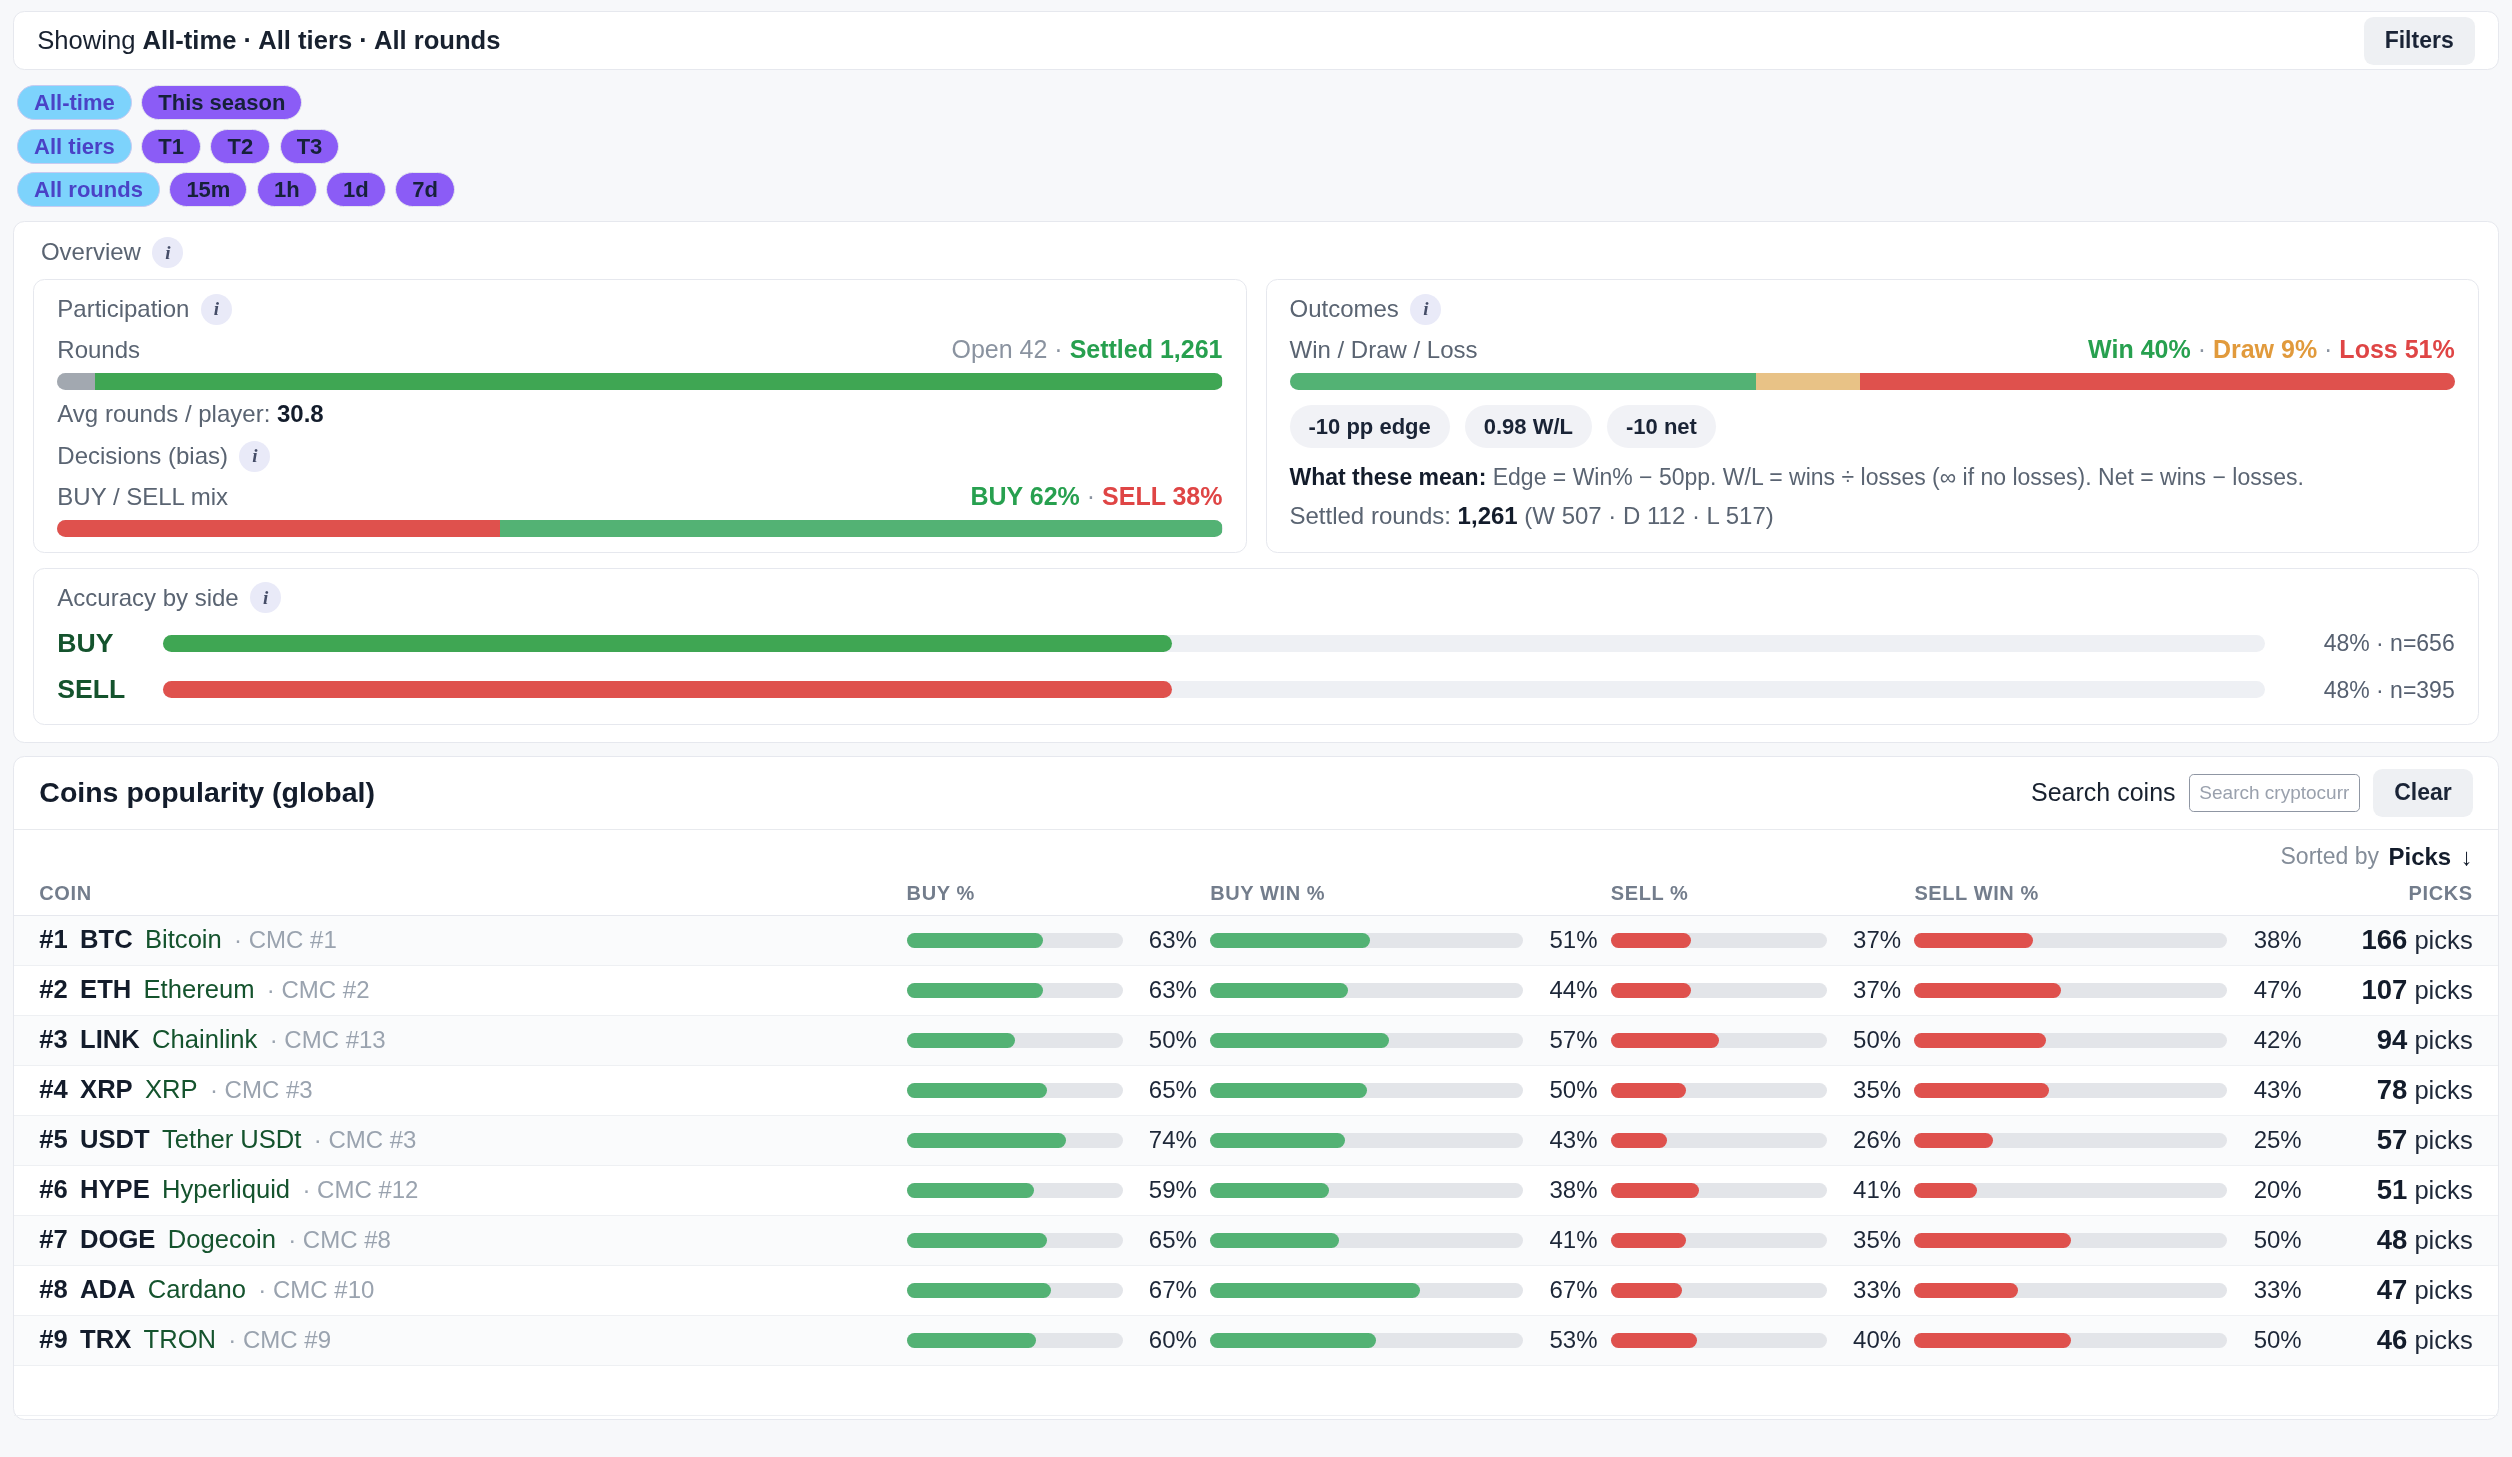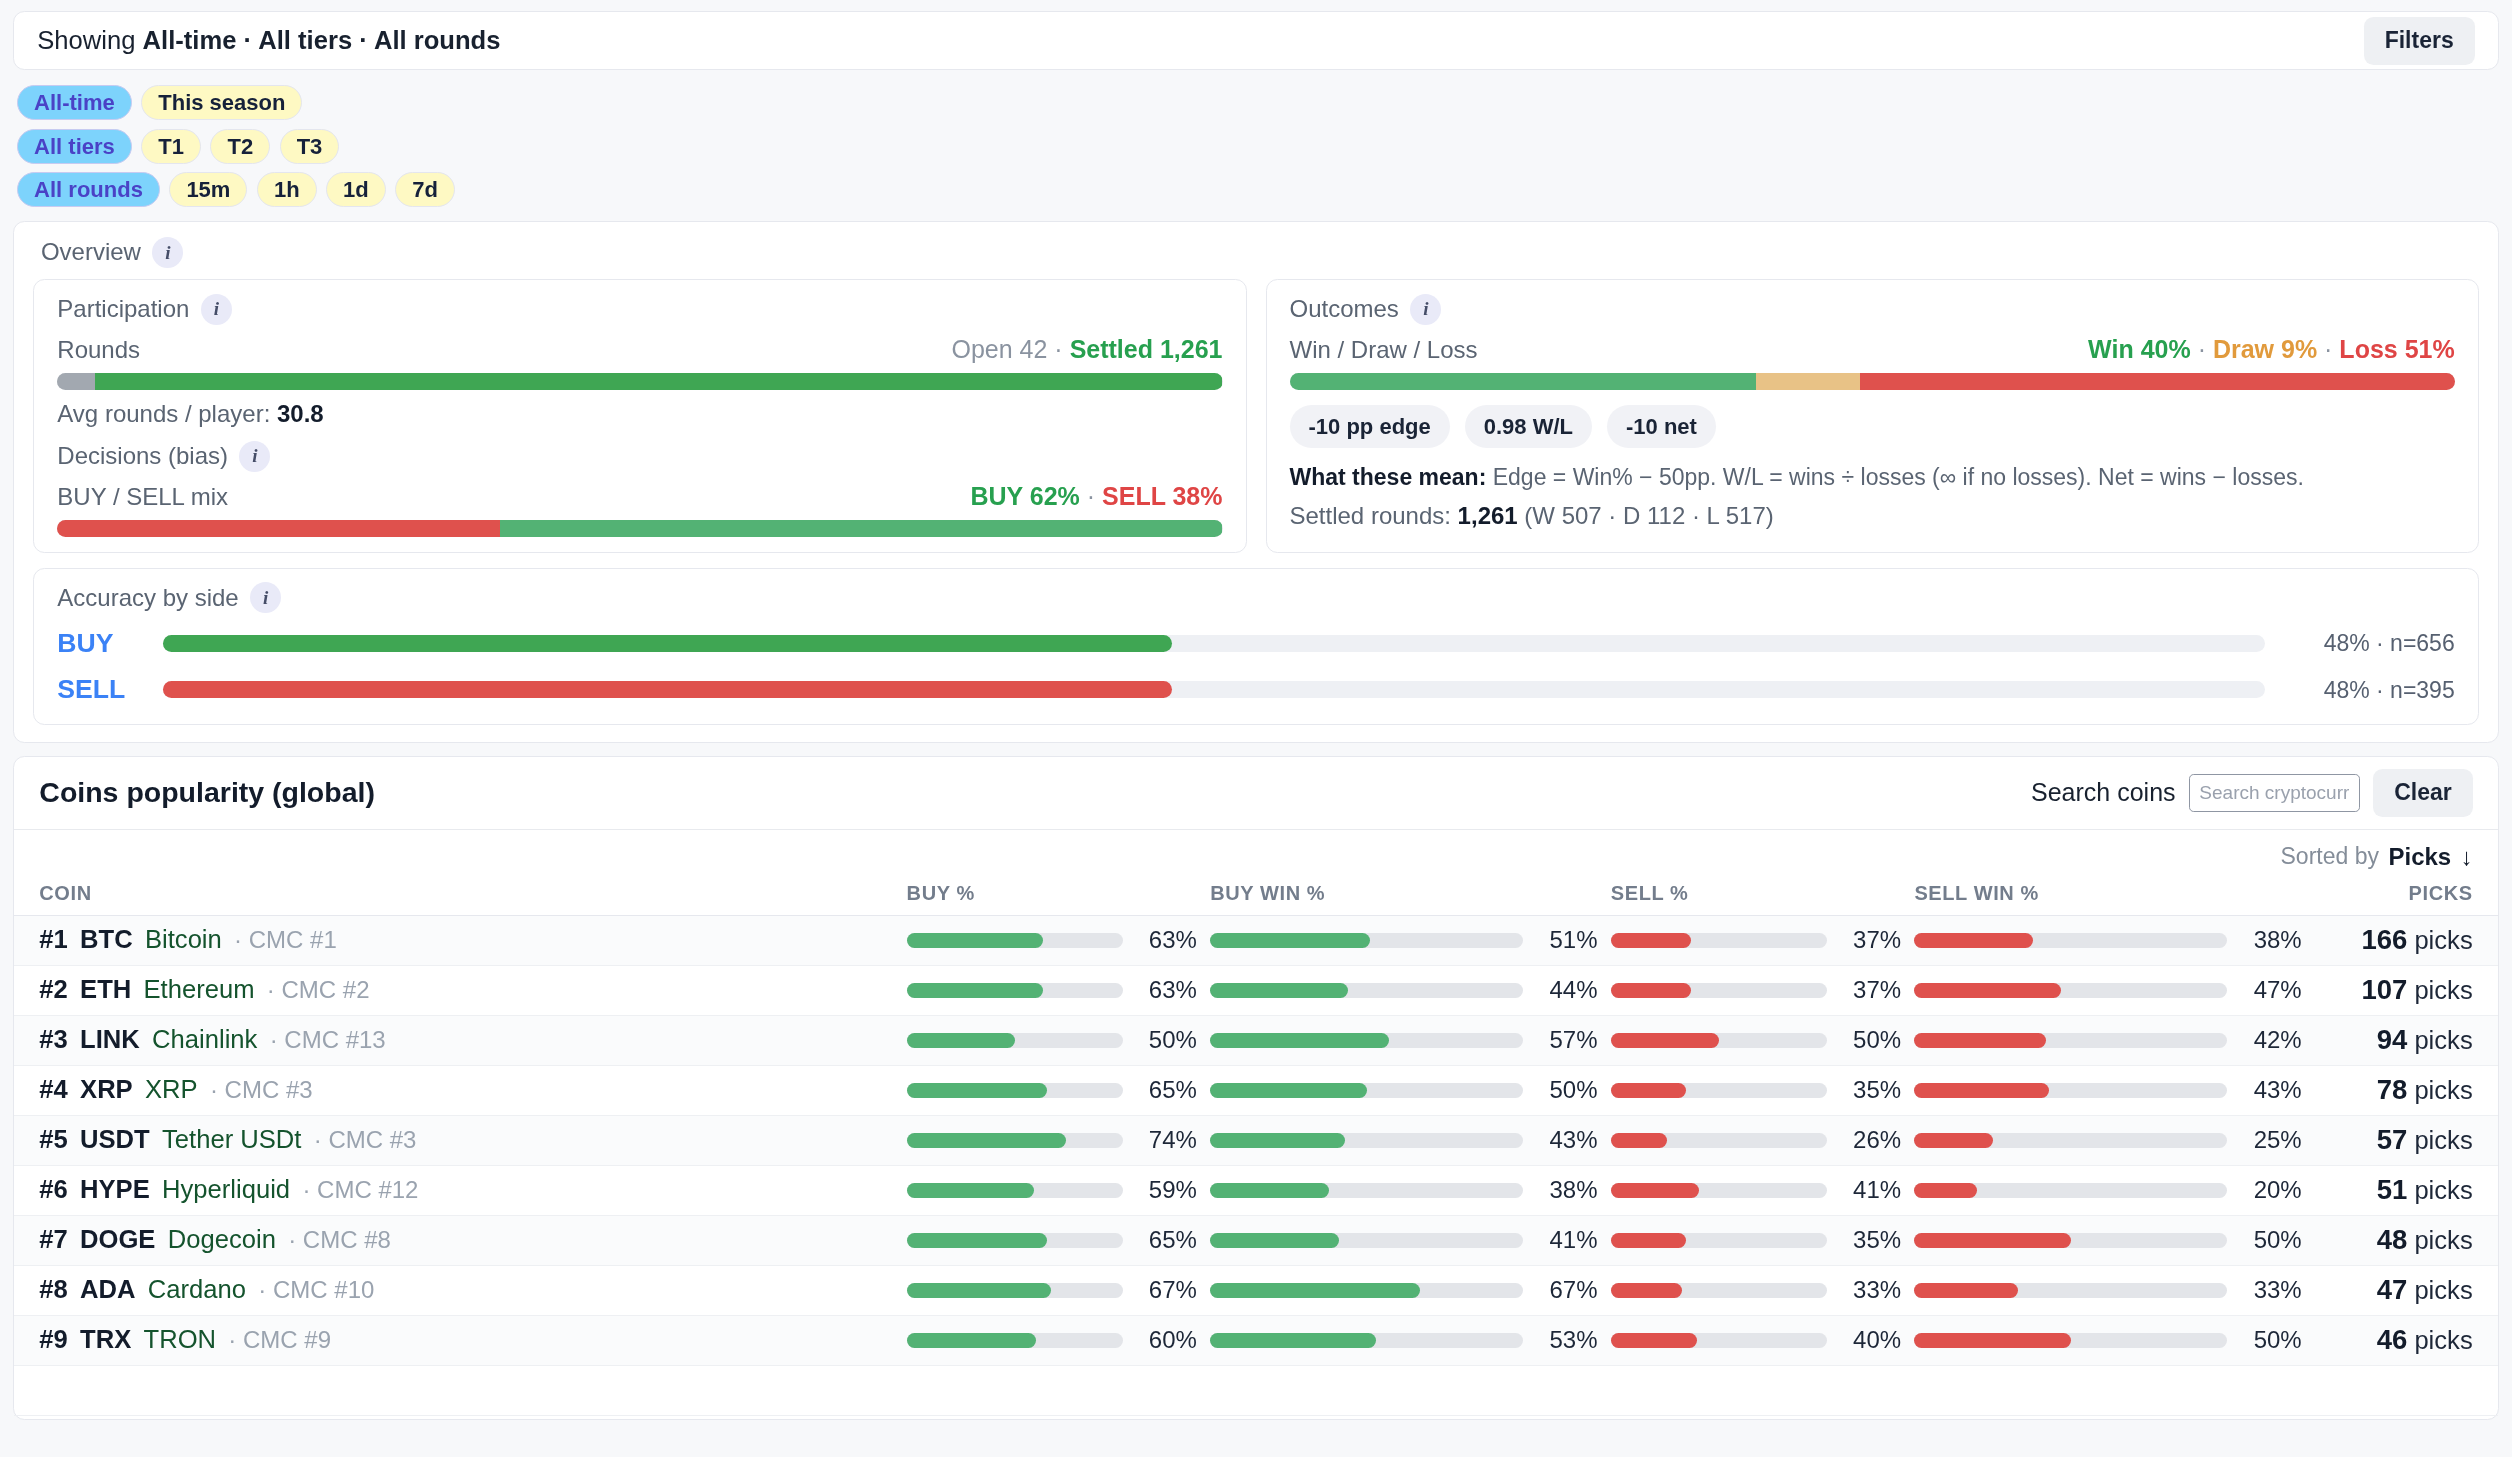--- a/index.html
+++ b/index.html
@@ -16,21 +16,21 @@
 
   
   .topbar { height:59px; display:flex; align-items:center; justify-content:space-between; padding:0 23px; border-radius:11.4px; }
   .showing { font-size:25.6px; color:#18212f; }
   .showing b { font-weight:700; }
   .btn { display:inline-flex; align-items:center; justify-content:center; background:#eef0f3; border:none; border-radius:9.5px; padding:10.4px 21px; font-weight:700; font-size:23px; color:#1a2436; font-family:inherit; cursor:pointer; }
 
   
   .chips { margin:15px 3.8px 13.3px; }
   .chip-row { display:flex; gap:9.5px; margin-bottom:8.5px; }
-  .chip { display:inline-flex; align-items:center; height:35px; padding:0 16px; border-radius:948px; font-weight:700; font-size:22px; background:#fef9c3; border:1.9px solid #e4e6ee; color:#16213a; cursor:pointer; }
+  .chip { display:inline-flex; align-items:center; height:35px; padding:0 16px; border-radius:948px; font-weight:700; font-size:22px; background:#8b5cf6; border:1.9px solid #e4e6ee; color:#16213a; cursor:pointer; }
   .chip.active { background:#7dd3fc; border-color:#c7cbf1; color:#4a42c6; }
 
   
   .overview { padding:13.3px 19px 17px; border-radius:11.4px; }
   .section-label { display:flex; align-items:center; gap:11.4px; color:#5a6472; font-size:24px; margin:1.9px 0 11.4px 7.6px; }
   .info { width:31px; height:31px; border-radius:50%; background:#e9eaf8; color:#454d68; font-size:19px; font-weight:700; font-style:italic; font-family:"Liberation Serif", serif; display:inline-flex; align-items:center; justify-content:center; cursor:pointer; flex:none; }
   .cards { display:grid; grid-template-columns:1fr 1fr; gap:19px; }
   .card { border:0.9px solid #e6e8ee; border-radius:11.4px; padding:13.3px 23px 15px; background:#fff; }
   .card-title { display:flex; align-items:center; gap:11.4px; color:#5a6472; font-size:24px; }
   .kv { display:flex; justify-content:space-between; align-items:baseline; margin-top:9.5px; }
@@ -49,21 +49,21 @@
   .f-amber { background:#e8c286; }
   .note { margin-top:9.5px; color:#5a6472; font-size:24px; }
   .note b { color:#131c2b; }
   .badges { display:flex; gap:15px; margin-top:15px; }
   .badge { background:#f1f2f6; border-radius:948px; padding:7.6px 19px; font-weight:700; font-size:22px; color:#1a2436; }
   .explain { margin-top:15px; color:#5a6472; font-size:23px; }
   .explain b { color:#131c2b; }
 
   .acc-card { margin-top:15px; border:0.9px solid #e6e8ee; border-radius:11.4px; padding:13.3px 23px 17px; }
   .acc-row { display:flex; align-items:center; margin-top:13.3px; }
-  .acc-side { width:106px; font-weight:700; font-size:26.6px; color:#3b82f6; }
+  .acc-side { width:106px; font-weight:700; font-size:26.6px; color:#14532d; }
   .acc-track { flex:1; height:17px; border-radius:8.5px; background:#eef0f4; margin-right:28.5px; }
   .acc-fill { height:100%; border-radius:8.5px; }
   .acc-label { width:161px; text-align:right; color:#566070; font-size:23px; }
 
   
   .coins { margin-top:13.3px; border-radius:11.4px; padding-bottom:3.8px; }
   .coins-head { display:flex; align-items:center; justify-content:space-between; padding:12.3px 25px; }
   .coins-title { font-weight:700; font-size:28.5px; color:#131c2b; }
   .search-cluster { display:flex; align-items:center; gap:13.3px; }
   .search-label { font-size:25px; color:#18212f; }

